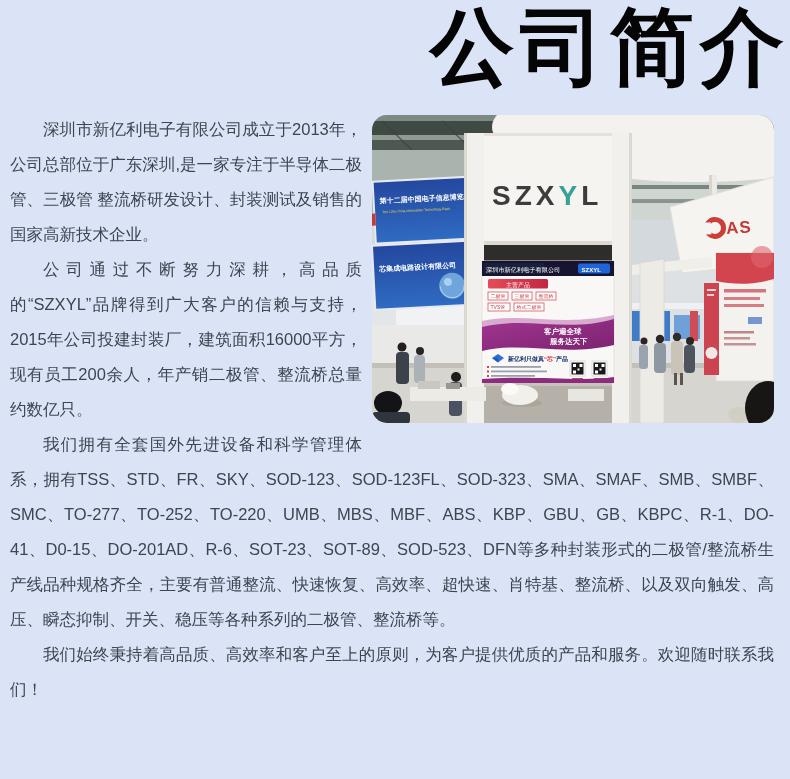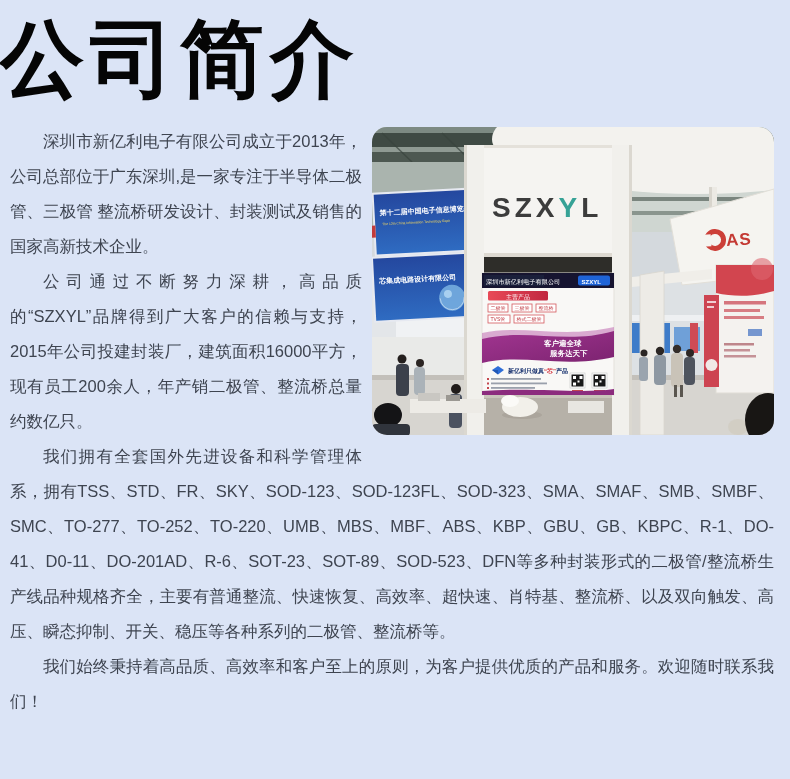--- a/index.html
+++ b/index.html
@@ -4,22 +4,22 @@
 <style>
   html,body{margin:0;padding:0;}
   body{
     width:790px;height:779px;
     background:#dbe4f6;
     font-family:"Liberation Sans",sans-serif;
     overflow:hidden;
   }
   .page{position:relative;width:790px;height:779px;}
   .page-title{
-    margin:0;padding-top:14px;
-    text-align:left;
+    margin:0;padding-top:2px;
+    text-align:right;
     font-family:"Liberation Serif",serif;
     font-weight:bold;
     font-size:84px;
     line-height:1.1;
     letter-spacing:6px;
     color:#050505;
   }
   .article{
     margin-top:18px;
     padding:0 16px 0 10px;
@@ -262,17 +262,17 @@
           <ellipse cx="16" cy="288" rx="14" ry="12" fill="#141416"></ellipse>
           <rect x="0" y="297" width="38" height="12" rx="4" fill="#30343c"></rect>
           <ellipse cx="366" cy="300" rx="10" ry="8" fill="#cfc9bd" opacity="0.6"></ellipse>
           <ellipse cx="396" cy="293" rx="23" ry="27" fill="#181614"></ellipse>
         </g>
       </svg>
     </div>
 
     <p>深圳市新亿利电子有限公司成立于2013年，公司总部位于广东深圳,是一家专注于半导体二极管、三极管 整流桥研发设计、封装测试及销售的国家高新技术企业。</p>
     <p>公司通过不断努力深耕，高品质的“SZXYL”品牌得到广大客户的信赖与支持，2015年公司投建封装厂，建筑面积16000平方，现有员工200余人，年产销二极管、整流桥总量约数亿只。</p>
-    <p>我们拥有全套国外先进设备和科学管理体系，拥有TSS、STD、FR、SKY、SOD-123、SOD-123FL、SOD-323、SMA、SMAF、SMB、SMBF、SMC、TO-277、TO-252、TO-220、UMB、MBS、MBF、ABS、KBP、GBU、GB、KBPC、R-1、DO-41、D0-11、DO-201AD、R-6、SOT-23、SOT-89、SOD-523、DFN等多种封装形式的二极管/整流桥生产线品种规格齐全，主要有普通整流、快速恢复、高效率、超快速、肖特基、整流桥、以及双向触发、高压、瞬态抑制、开关、稳压等各种系列的二极管、整流桥等。</p>
+    <p>我们拥有全套国外先进设备和科学管理体系，拥有TSS、STD、FR、SKY、SOD-123、SOD-123FL、SOD-323、SMA、SMAF、SMB、SMBF、SMC、TO-277、TO-252、TO-220、UMB、MBS、MBF、ABS、KBP、GBU、GB、KBPC、R-1、DO-41、D0-15、DO-201AD、R-6、SOT-23、SOT-89、SOD-523、DFN等多种封装形式的二极管/整流桥生产线品种规格齐全，主要有普通整流、快速恢复、高效率、超快速、肖特基、整流桥、以及双向触发、高压、瞬态抑制、开关、稳压等各种系列的二极管、整流桥等。</p>
     <p>我们始终秉持着高品质、高效率和客户至上的原则，为客户提供优质的产品和服务。欢迎随时联系我们！</p>
   </div>
 
 </div>
 
 </body></html>

